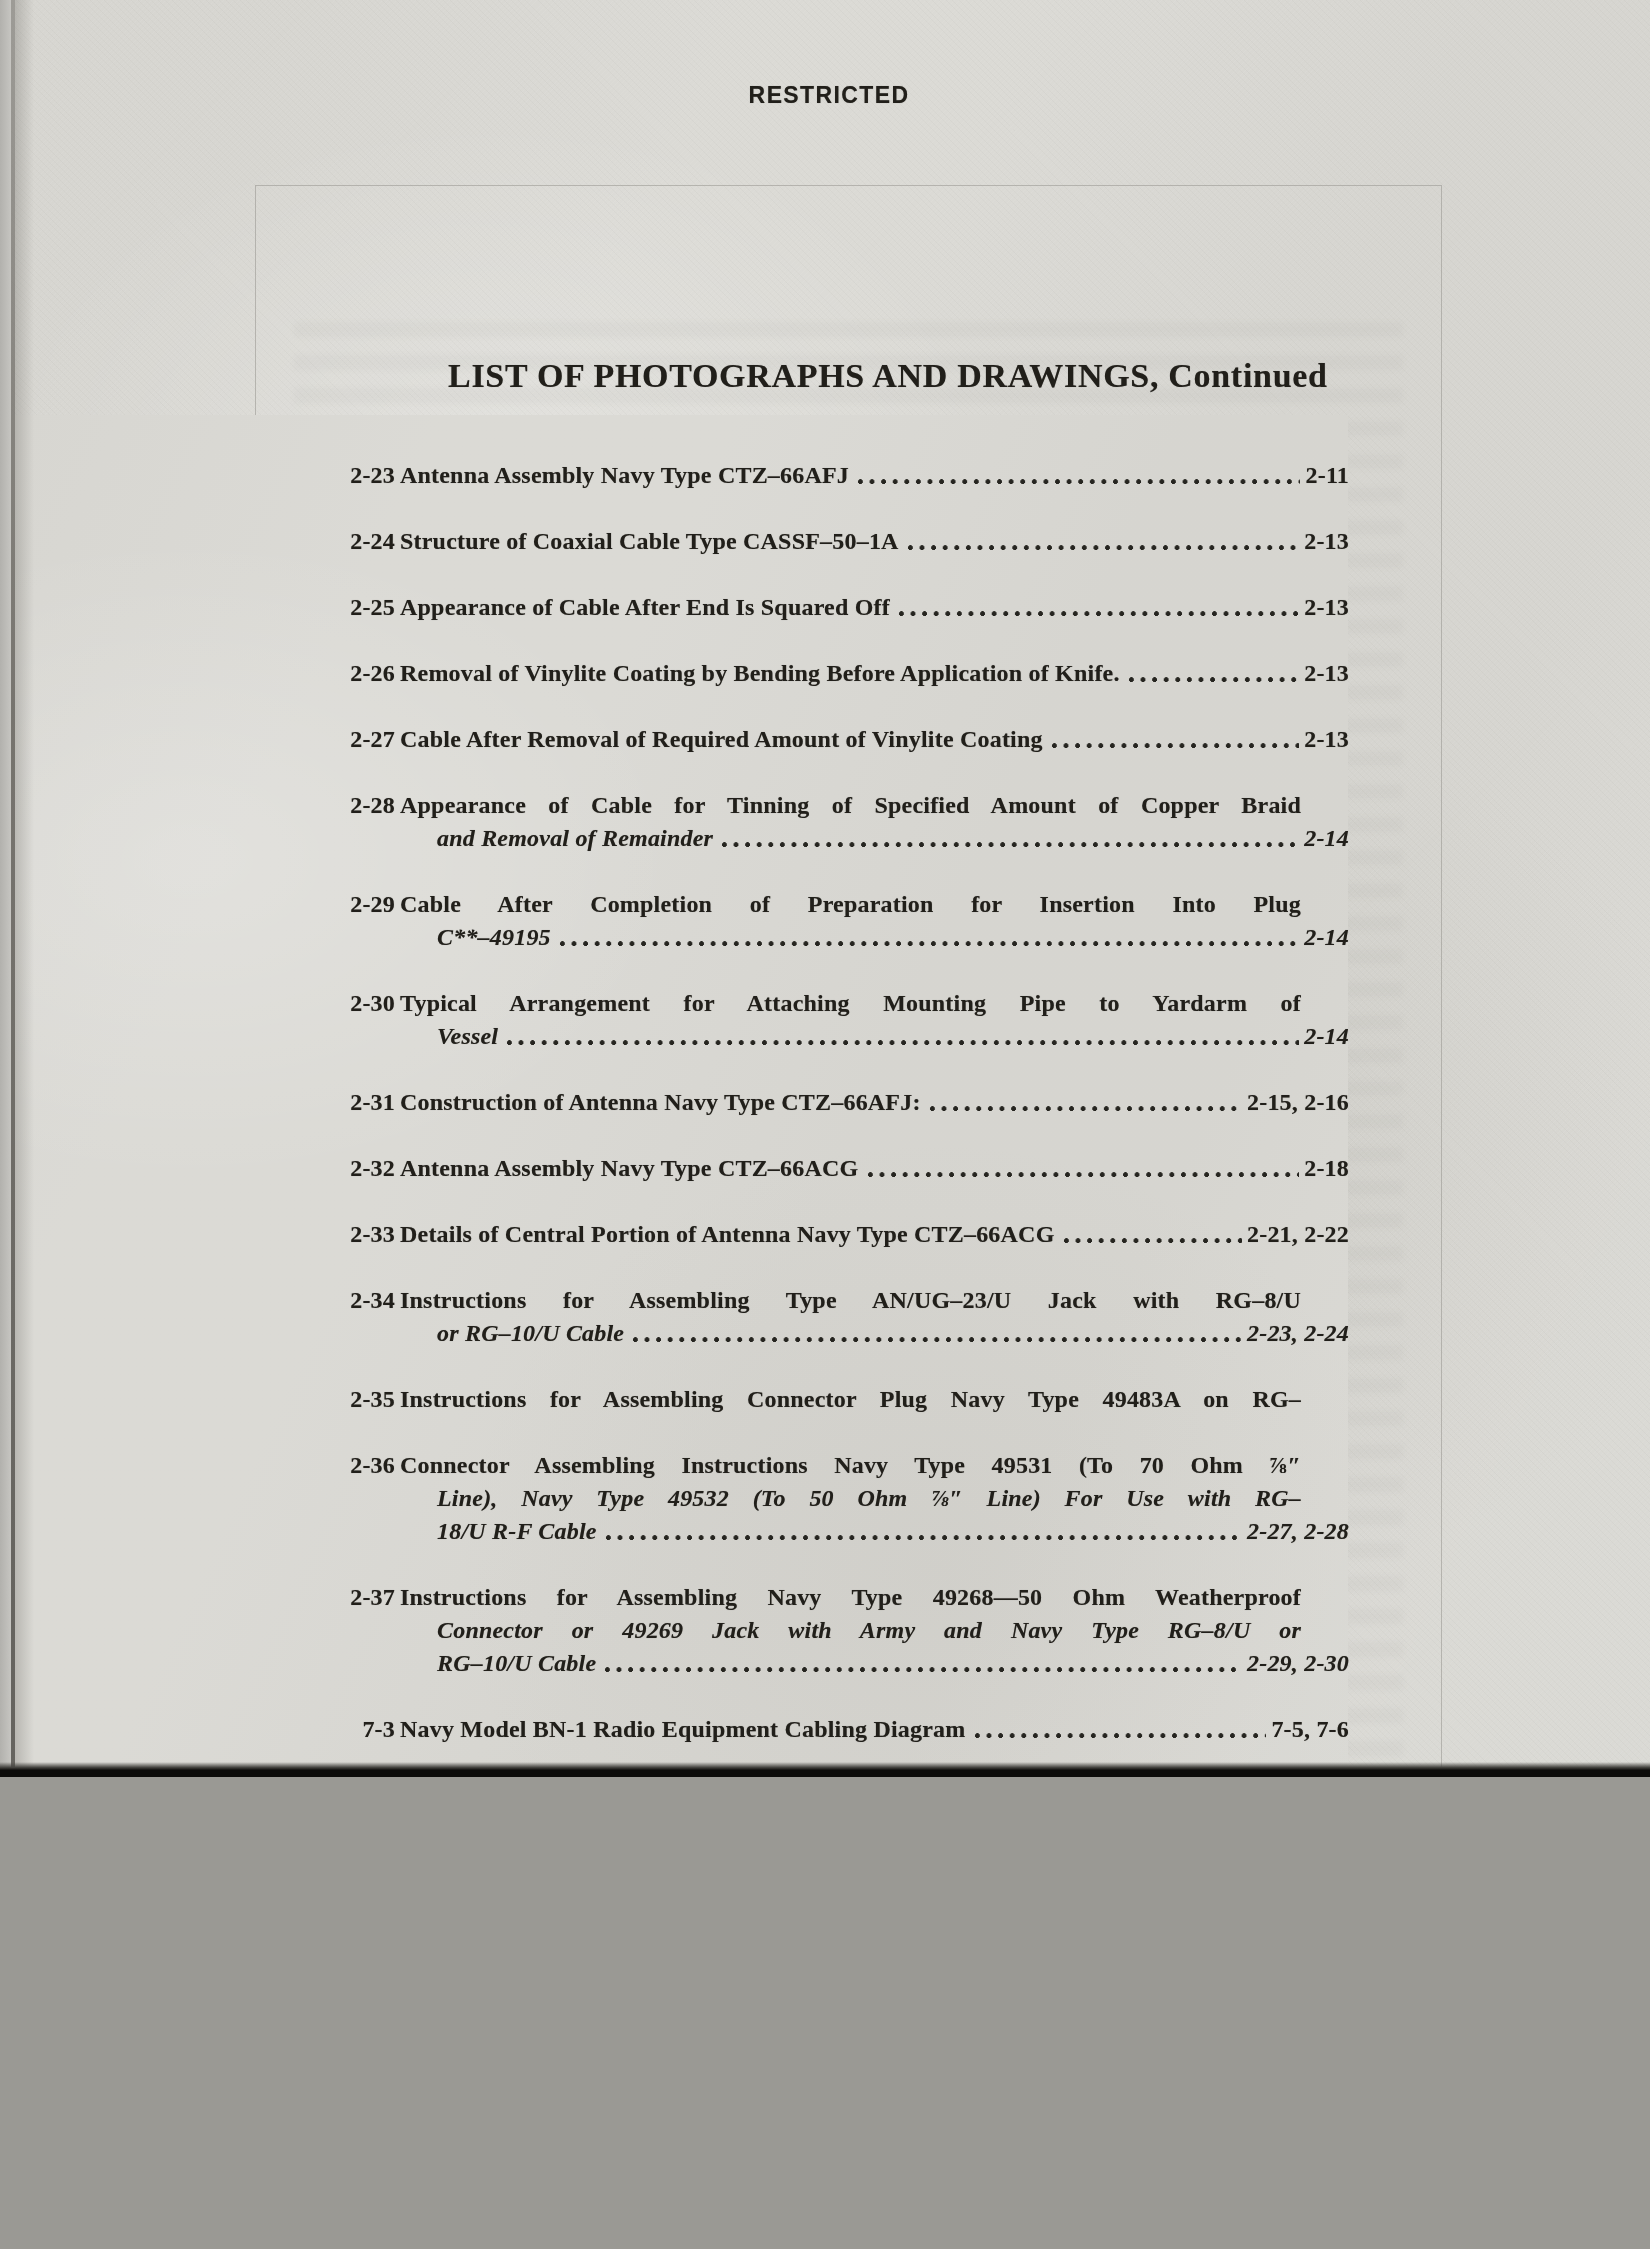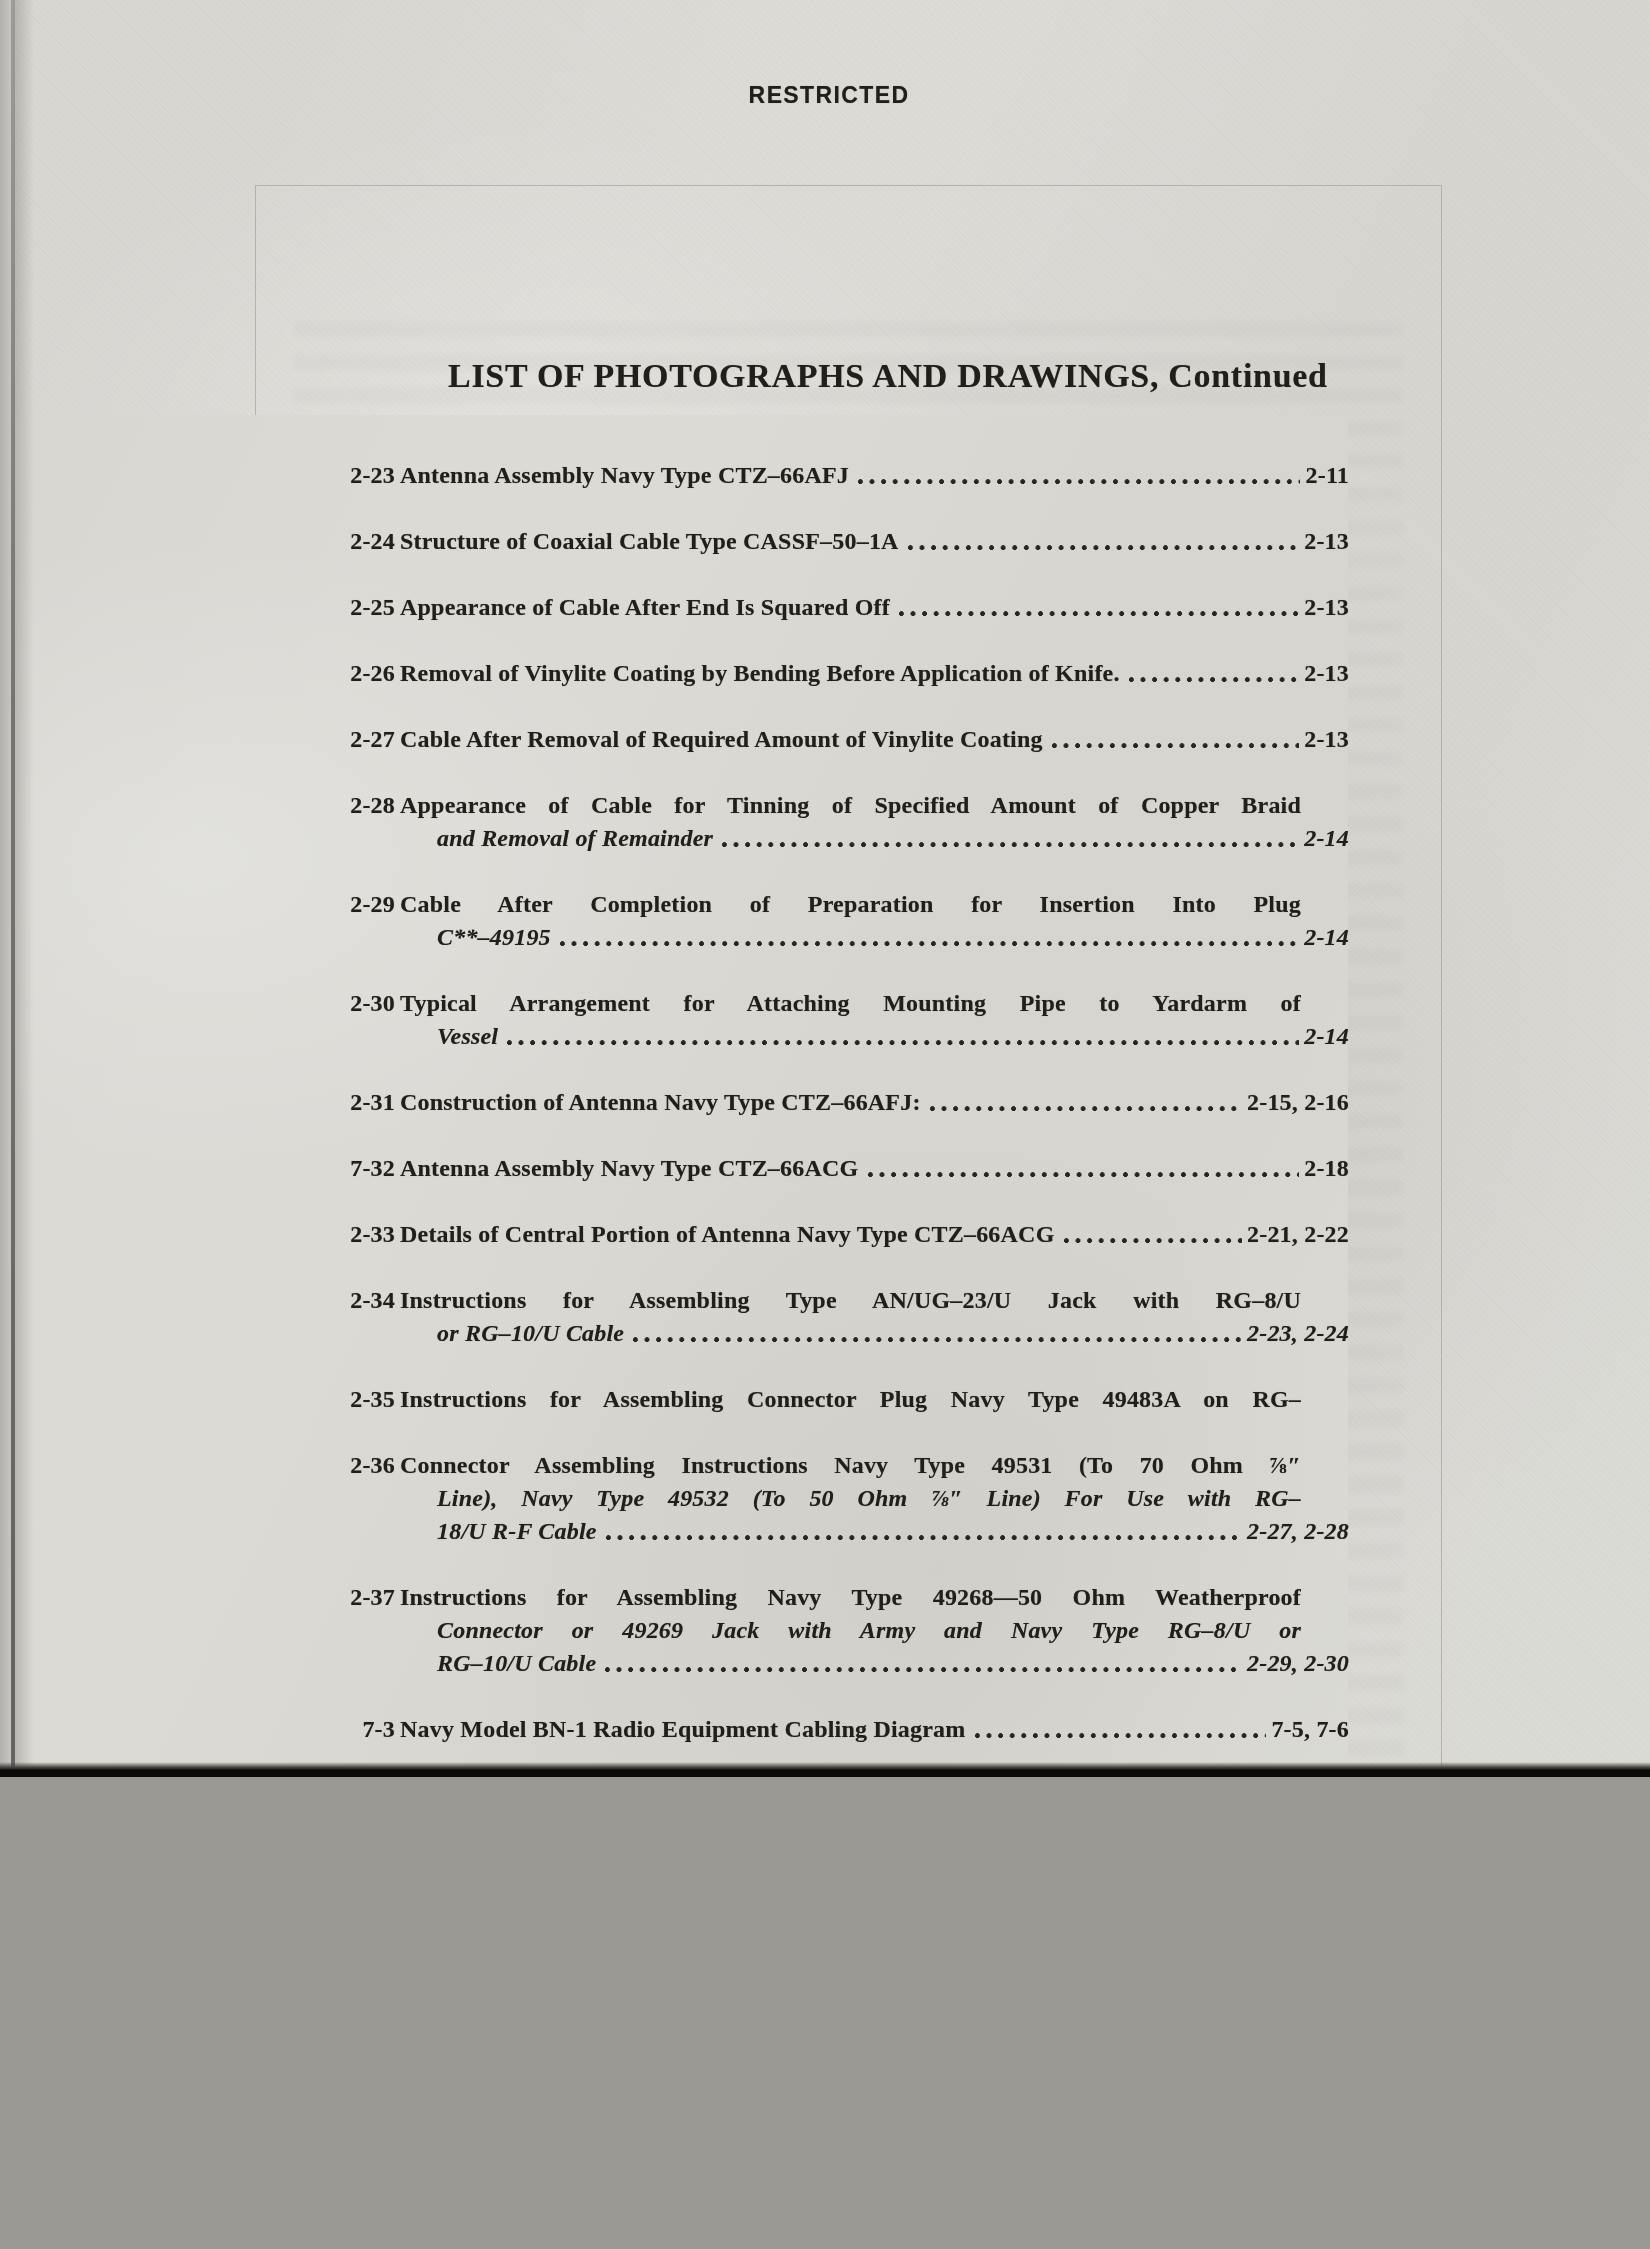--- a/index.html
+++ b/index.html
@@ -202,21 +202,21 @@
     <div class="lines">
           <div class="line last">
             <span class="ltext">Construction of Antenna Navy Type CTZ–66AFJ:</span>
             <span class="leader"></span>
             <span class="pageref">2-15, 2-16</span>
           </div>
         </div>
   </div>
 
   <div class="entry">
-    <div class="fig">7-32</div>
+    <div class="fig">2-32</div>
     <div class="lines">
           <div class="line last">
             <span class="ltext">Antenna Assembly Navy Type CTZ–66ACG</span>
             <span class="leader"></span>
             <span class="pageref">2-18</span>
           </div>
         </div>
   </div>
 
   <div class="entry">

